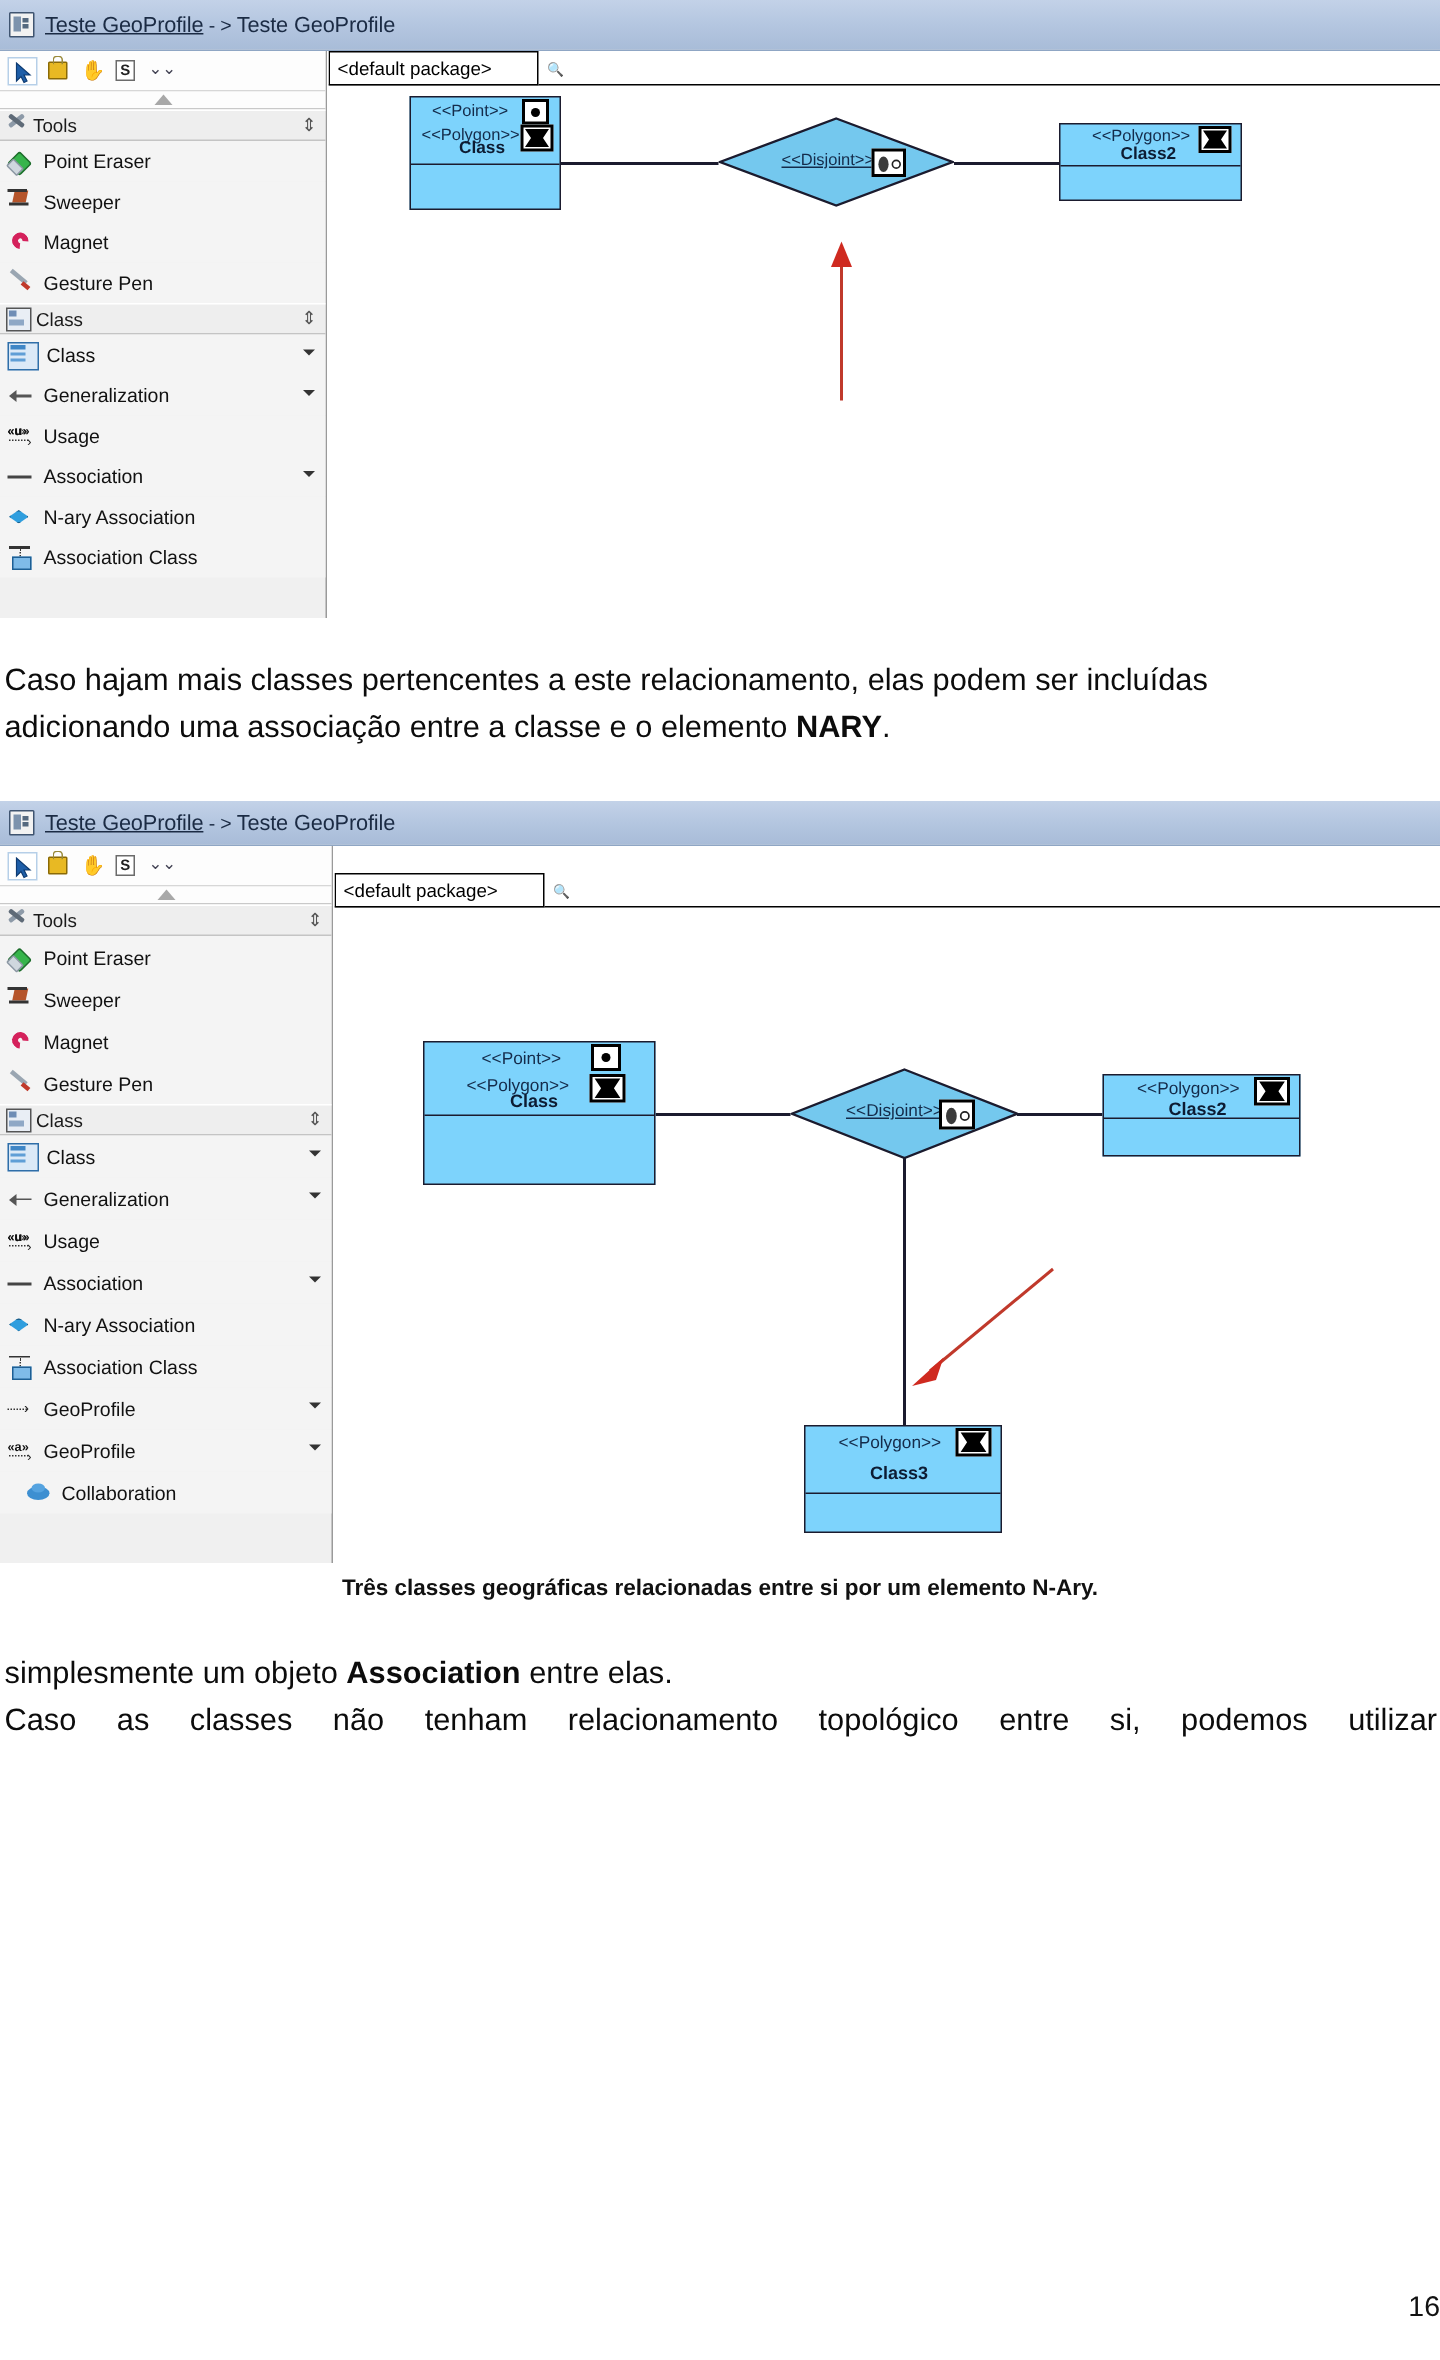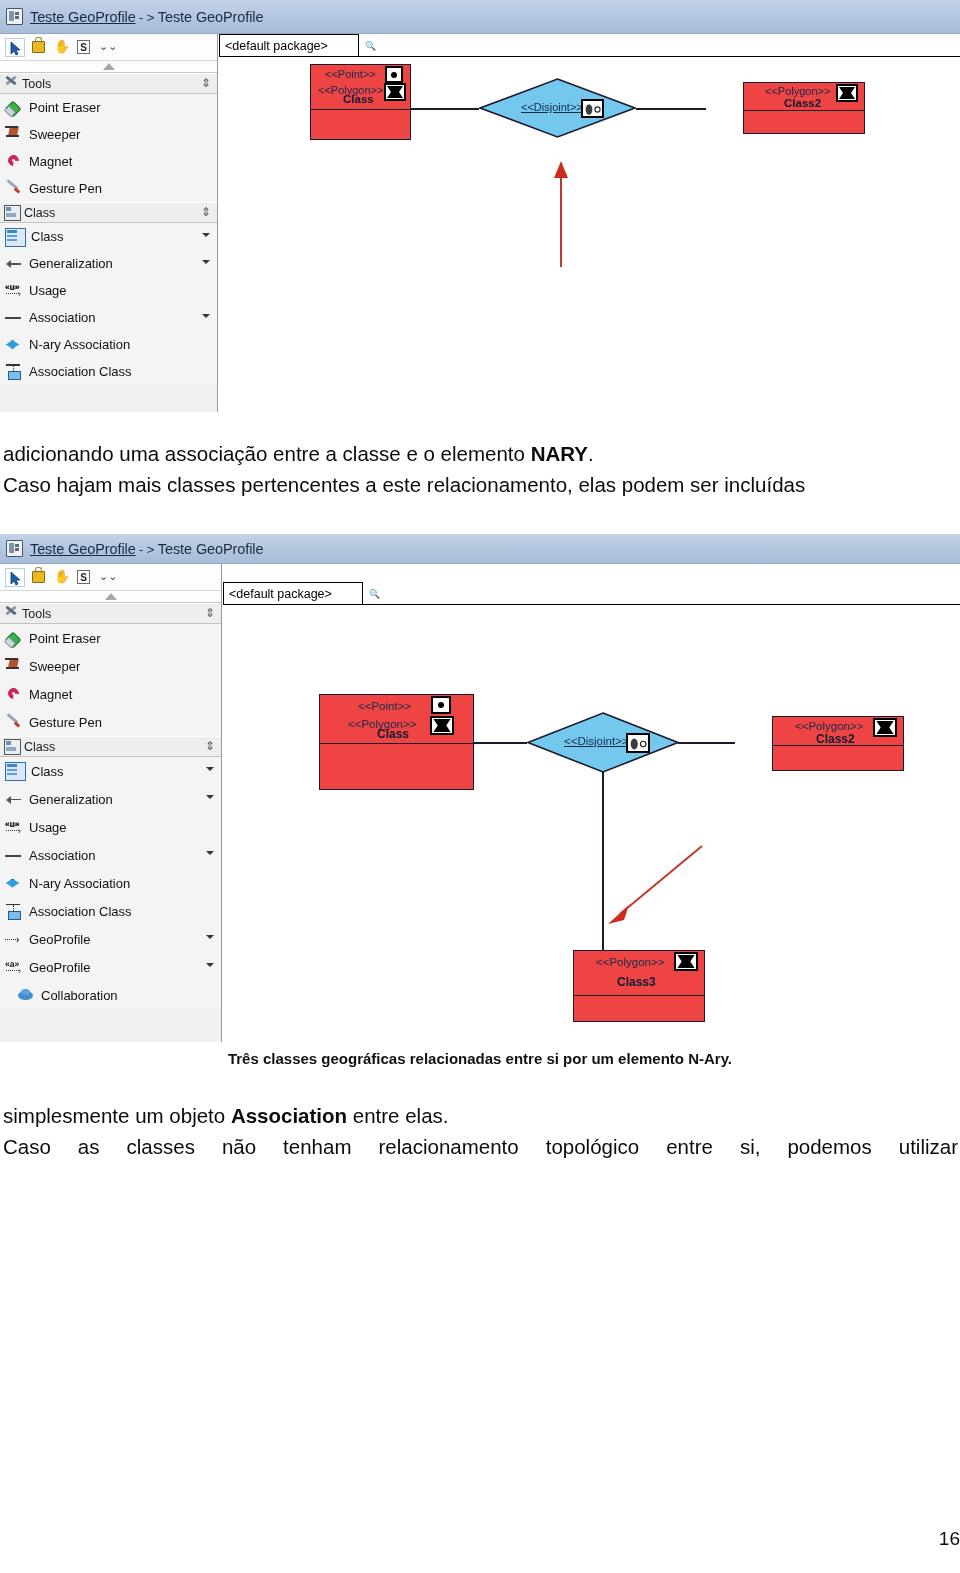--- a/index.html
+++ b/index.html
@@ -150,21 +150,21 @@
   
   .canvas{position:absolute;background:#ffffff;overflow:hidden;}
   .pkgbar{position:absolute;left:0;top:0;height:23px;width:100%;
     background:#ffffff;border-bottom:1.5px solid #000;box-sizing:border-box;}
   .pkgtab{position:absolute;left:0;top:0;height:23px;border:1.5px solid #000;
     background:#fff;display:flex;align-items:center;padding:0 5px;box-sizing:border-box;
     font-size:12.5px;color:#000;white-space:nowrap;}
   .pkgmag{position:absolute;top:7px;font-size:9px;color:#555;}
 
   
-  .umlbox{position:absolute;background:#ef4444;border:1.5px solid #1b1b2e;box-sizing:border-box;margin-left:37px;}
+  .umlbox{position:absolute;background:#7dd3fc;border:1.5px solid #1b1b2e;box-sizing:border-box;}
   .umlbox .sep{position:absolute;left:0;width:100%;height:0;border-top:1.5px solid #1b1b2e;}
   .stereo{position:absolute;font-size:11px;color:#142b4a;white-space:nowrap;font-weight:500;}
   .cname{position:absolute;font-size:11.5px;font-weight:bold;color:#0d1c33;white-space:nowrap;}
   .geoicon{position:absolute;background:#fff;border:2px solid #000;box-sizing:border-box;}
   .geoicon.pt:after{content:"";position:absolute;left:50%;top:50%;width:6px;height:6px;
     margin-left:-3px;margin-top:-3px;background:#000;border-radius:50%;}
 
   .diamond{position:absolute;}
   .diamond .dshape{position:absolute;left:0;top:0;width:100%;height:100%;}
   .dlabel{position:absolute;font-size:11px;color:#142b4a;white-space:nowrap;text-decoration:underline;}
@@ -329,24 +329,24 @@
     </div>
 
     <svg class="redarrow" style="left:330px;top:125px;" width="24" height="110" viewBox="0 0 24 110">
       <line x1="12" y1="108" x2="12" y2="16" stroke="#c0392b" stroke-width="2"></line>
       <polygon points="12,2 19,19 5,19" fill="#cf2a20"></polygon>
     </svg>
   </div>
 </div>
 
 <div class="para" style="top:438px;left:3px;width:955px;">
+  <div>Caso hajam mais classes pertencentes a este relacionamento, elas podem ser incluídas</div>
   <div>
     <span>adicionando uma associação entre a classe e o elemento </span><b>NARY</b><span>.</span>
   </div>
-  <div>Caso hajam mais classes pertencentes a este relacionamento, elas podem ser incluídas</div>
 </div>
 
 <div class="shot" id="shot2" style="top:534px;height:508px;width:960px;">
 
   <div class="titlebar" style="height:30px;">
     <span class="tb-icon"></span>
     <span class="tb-text">
       <span class="u">Teste GeoProfile</span><span class="arrow"> - &gt; </span><span>Teste GeoProfile</span>
     </span>
   </div>

